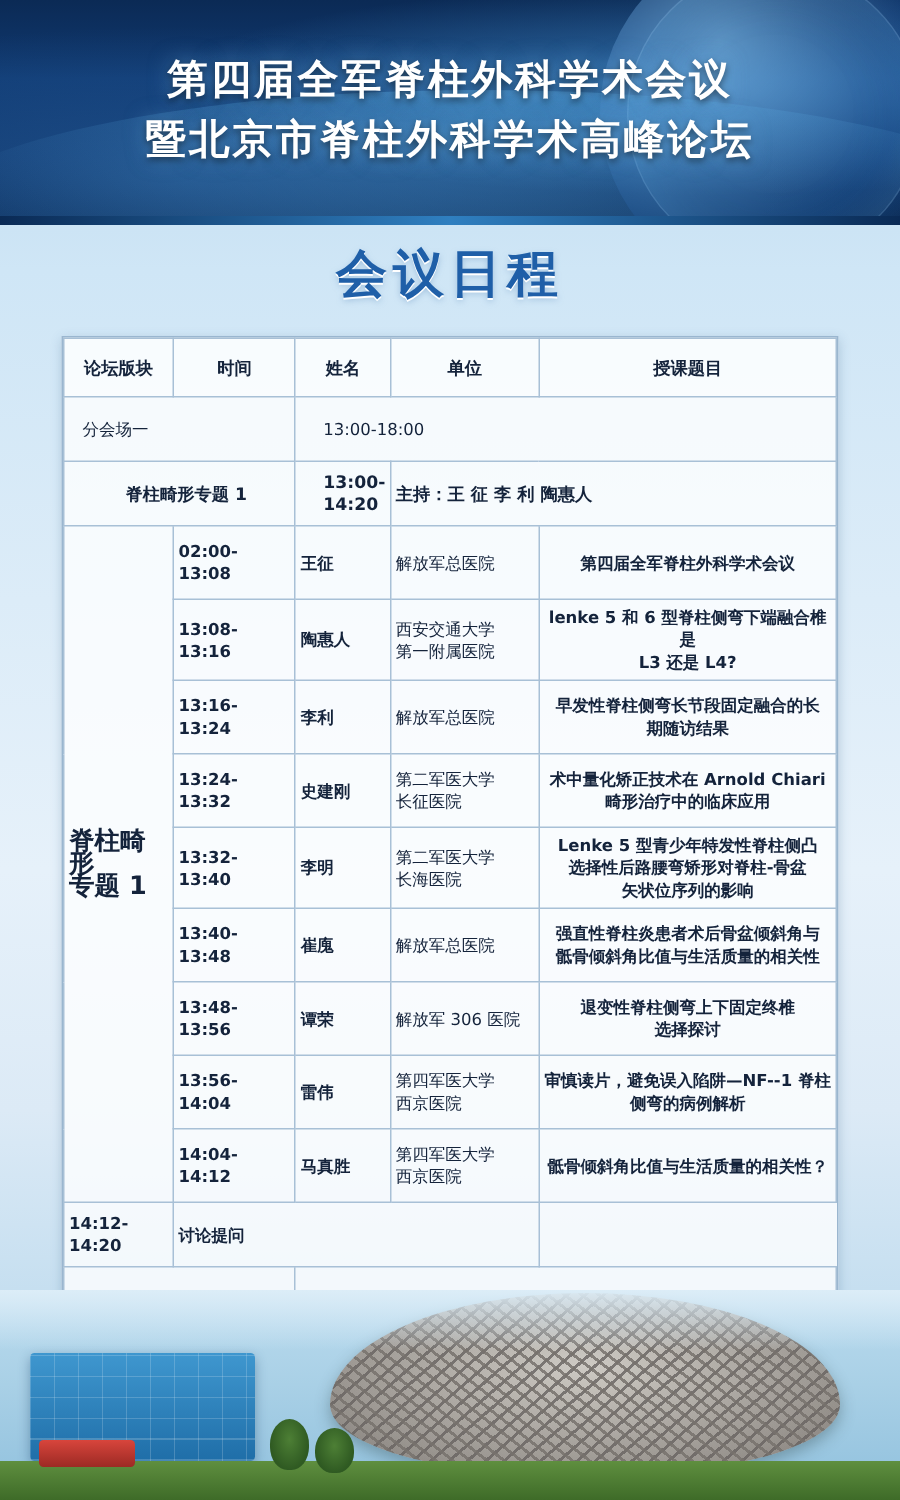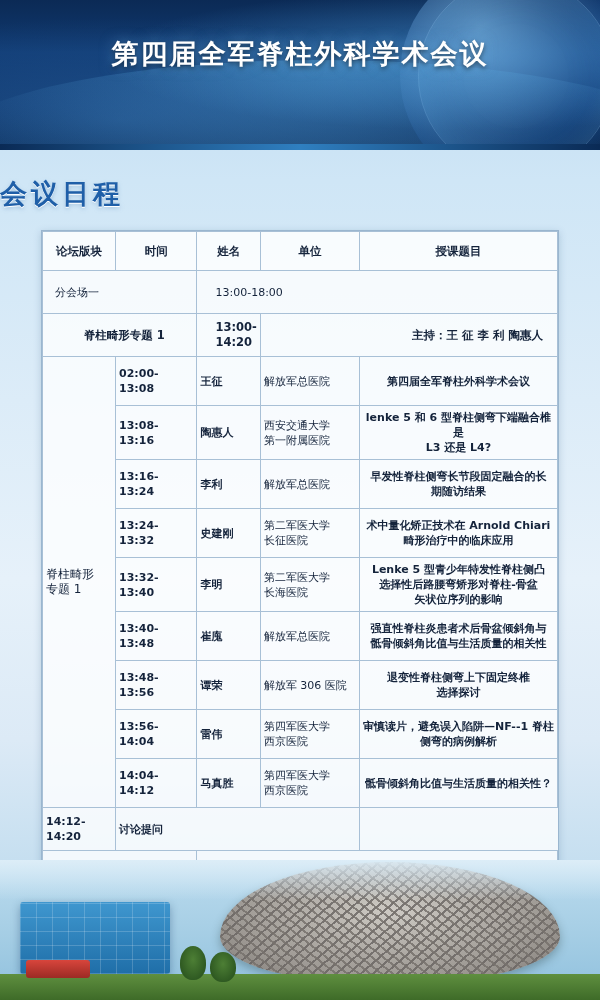--- a/index.html
+++ b/index.html
@@ -87,22 +87,23 @@
   .header-rule {
     position: absolute;
     left: 0;
     right: 0;
     bottom: 0;
     height: 6px;
     background: linear-gradient(to right, #0a2a55, #2f7fc0, #0a2a55);
   }
   
   .section-title {
-    margin-top: 26px;
-    font-size: 27px;
+    margin-top: 10px;
+    text-align: center;
+    font-size: 34px;
     font-weight: bold;
     letter-spacing: 4px;
     color: #1f5fa8;
     text-shadow: 0 1px 0 #ffffff, 0 2px 4px rgba(120,160,200,0.55);
   }
   
   .table-wrap {
     margin: 18px auto 0;
     width: 518px;
     background: rgba(255,255,255,0.78);
@@ -148,32 +149,32 @@
   }
   .sess-title {
     text-align: center;
     padding-left: 12px !important;
   }
   .sess-time {
     text-align: left;
     padding-left: 18px !important;
   }
   .sess-chair {
-    text-align: right;
+    text-align: left;
     padding-right: 14px !important;
   }
   thead th {
     height: 30px;
     font-weight: bold;
     font-size: 11.5px;
     background: rgba(255,255,255,0.35);
   }
   td.col-block {
-    font-weight: normal;
-    font-size: 12px;
+    font-weight: bold;
+    font-size: 17px;
     width: 62px;
     line-height: 17px;
   }
   td.col-time {
     width: 70px;
     font-weight: bold;
     font-size: 11px;
   }
   td.col-name {
     width: 48px;
@@ -278,20 +279,21 @@
 </head>
 <body>
 
 <div class="poster">
 
   <div class="header">
     <div class="globe"></div>
     <div class="swoosh"></div>
     <div class="title-wrap">
       <div class="title-line">第四届全军脊柱外科学术会议</div>
+      <div class="title-line">暨北京市脊柱外科学术高峰论坛</div>
     </div>
     <div class="header-rule"></div>
   </div>
 
   <div class="section-title">会议日程</div>
 
   <div class="table-wrap">
     <table class="sched">
       <tbody>
         <tr class="row-venue">

